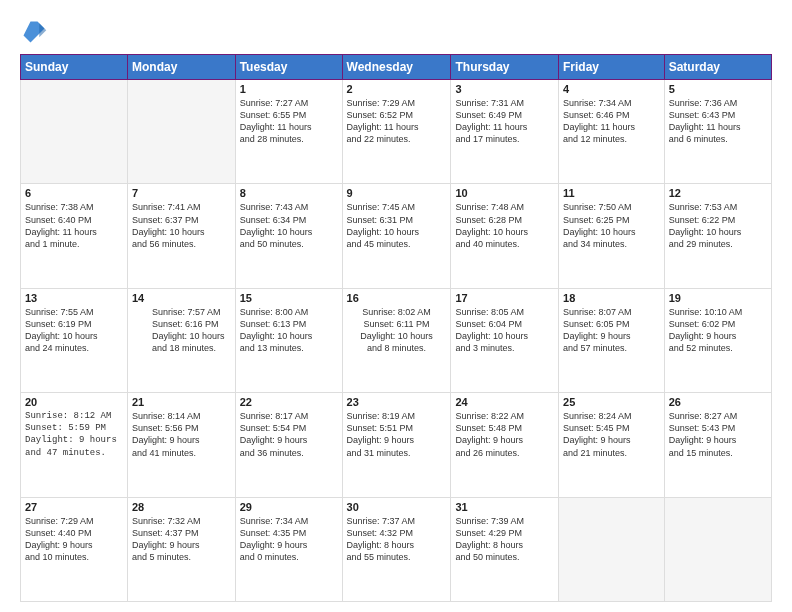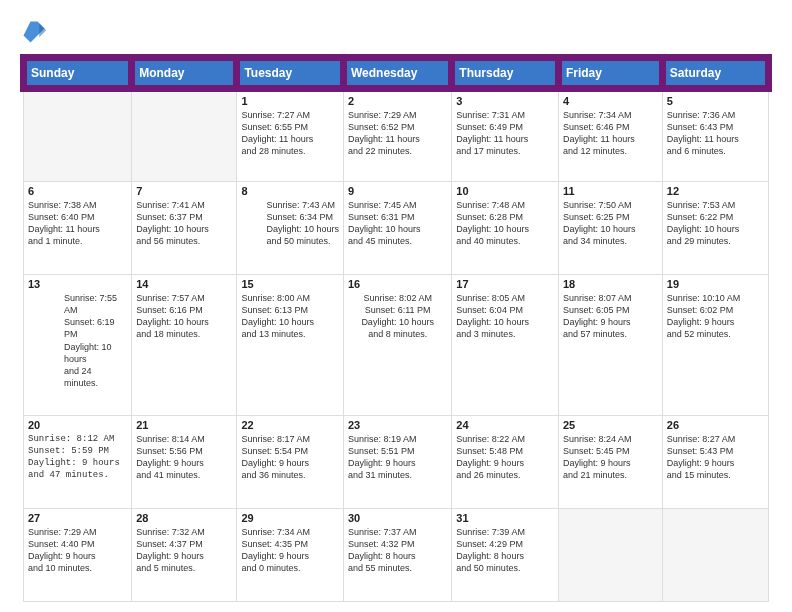--- a/index.html
+++ b/index.html
@@ -61,21 +61,21 @@
       width: 100%;
       border: 1px solid #ccc;
     }
     .calendar th {
       background: #3a78c9;
       color: #fff;
       font-size: 12px;
       font-weight: bold;
       padding: 5px 4px;
       text-align: left;
-      border: 7px solid #701a75;
+      border: 1px solid #701a75;
     }
     .calendar td {
       vertical-align: top;
       padding: 3px 4px;
       border: 1px solid #ddd;
       width: 113px;
       font-size: 9.5px;
       color: #222;
       background: #fff;
       height: 78px;
@@ -178,21 +178,21 @@
           </td>
           <td>
             <span class="day-num">7</span>
             <div class="cell-text" style="white-space: pre-line;">Sunrise: 7:41 AM
 Sunset: 6:37 PM
 Daylight: 10 hours
 and 56 minutes.</div>
           </td>
           <td>
             <span class="day-num">8</span>
-            <div class="cell-text" style="white-space: pre-line; margin-left: 25px;">Sunrise: 7:43 AM
+            <div class="cell-text" style="white-space: pre-line;">Sunrise: 7:43 AM
 Sunset: 6:34 PM
 Daylight: 10 hours
 and 50 minutes.</div>
           </td>
           <td>
             <span class="day-num">9</span>
             <div class="cell-text" style="white-space: pre-line;">Sunrise: 7:45 AM
 Sunset: 6:31 PM
 Daylight: 10 hours
 and 45 minutes.</div>
@@ -215,28 +215,28 @@
             <span class="day-num">12</span>
             <div class="cell-text" style="white-space: pre-line;">Sunrise: 7:53 AM
 Sunset: 6:22 PM
 Daylight: 10 hours
 and 29 minutes.</div>
           </td>
         </tr>
         <tr>
           <td>
             <span class="day-num">13</span>
-            <div class="cell-text" style="white-space: pre-line; margin-left: 36px;">Sunrise: 7:55 AM
+            <div class="cell-text" style="white-space: pre-line;">Sunrise: 7:55 AM
 Sunset: 6:19 PM
 Daylight: 10 hours
 and 24 minutes.</div>
           </td>
           <td>
             <span class="day-num">14</span>
-            <div class="cell-text" style="white-space: pre-line;">Sunrise: 7:57 AM
+            <div class="cell-text" style="white-space: pre-line; margin-left: 20px;">Sunrise: 7:57 AM
 Sunset: 6:16 PM
 Daylight: 10 hours
 and 18 minutes.</div>
           </td>
           <td>
             <span class="day-num">15</span>
             <div class="cell-text" style="white-space: pre-line;">Sunrise: 8:00 AM
 Sunset: 6:13 PM
 Daylight: 10 hours
 and 13 minutes.</div>

